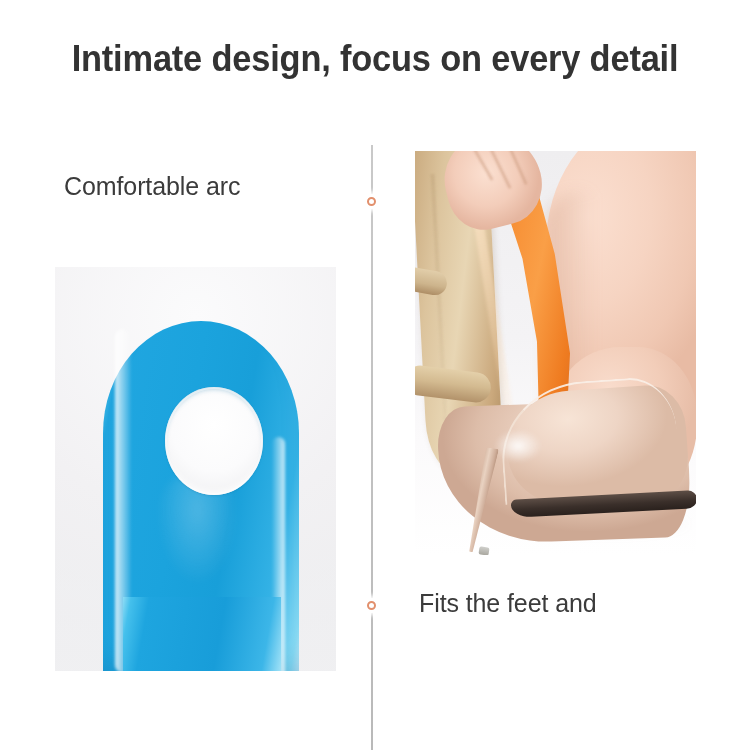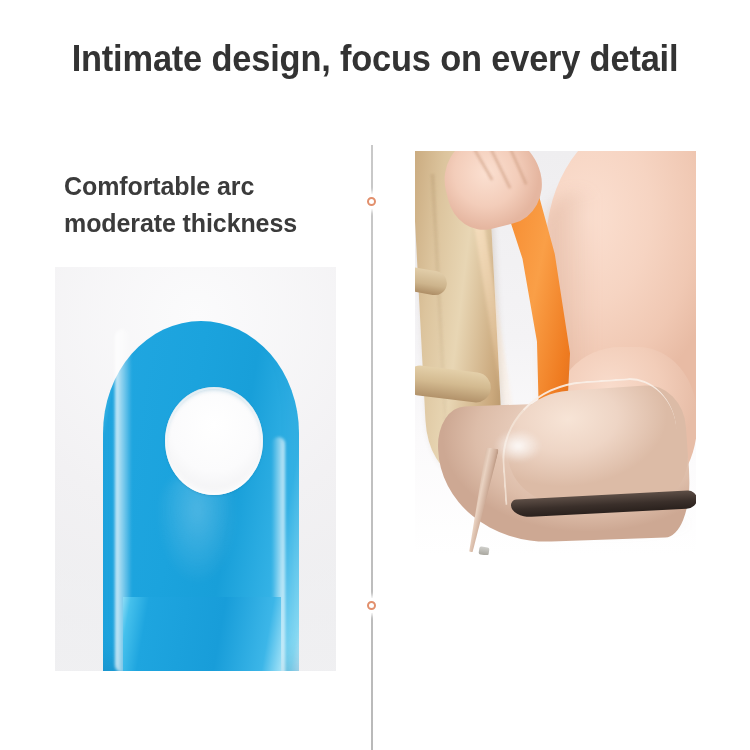--- a/index.html
+++ b/index.html
@@ -69,21 +69,21 @@
   }
   .marker-top { left: 364px; top: 194px; }
   .marker-bottom { left: 364px; top: 598px; }
 
   
   .caption {
     position: absolute;
     color: #3b3b3b;
     font-size: 25px;
     line-height: 37px;
-    font-weight: 700;
+    font-weight: 400;
     letter-spacing: -0.1px;
   }
   .caption-left { left: 64px; top: 168px; }
   .caption-right { left: 419px; top: 585px; }
   .caption .line { display: block; white-space: nowrap; }
 
   
   .photo {
     position: absolute;
     overflow: hidden;
@@ -413,21 +413,20 @@
 <div class="page">
 
   <div class="title">Intimate design, focus on every detail</div>
 
   <div class="divider"></div>
   <div class="marker marker-top"></div>
   <div class="marker marker-bottom"></div>
 
   <div class="caption caption-left">
     <span class="line">Comfortable arc</span>
-    <span class="line">moderate thickness</span>
   </div>
 
   <div class="photo photo-left">
     <div class="lp-bg"></div>
     <div class="lp-bg-shade"></div>
     <div class="horn">
       <div class="horn-gloss"></div>
       <div class="horn-gloss-r"></div>
       <div class="horn-sheen"></div>
       <div class="horn-hole"></div>
@@ -461,15 +460,16 @@
     <div class="shoe-body"></div>
     <div class="shoe-vamp"></div>
     <div class="shoe-topline"></div>
     <div class="shoe-highlight"></div>
     <div class="shoe-sole"></div>
     <div class="stiletto"></div>
     <div class="stiletto-tip"></div>
   </div>
 
   <div class="caption caption-right">
+    <span class="line">Fits the feet and</span>
   </div>
 
 </div>
 
 </body></html>

